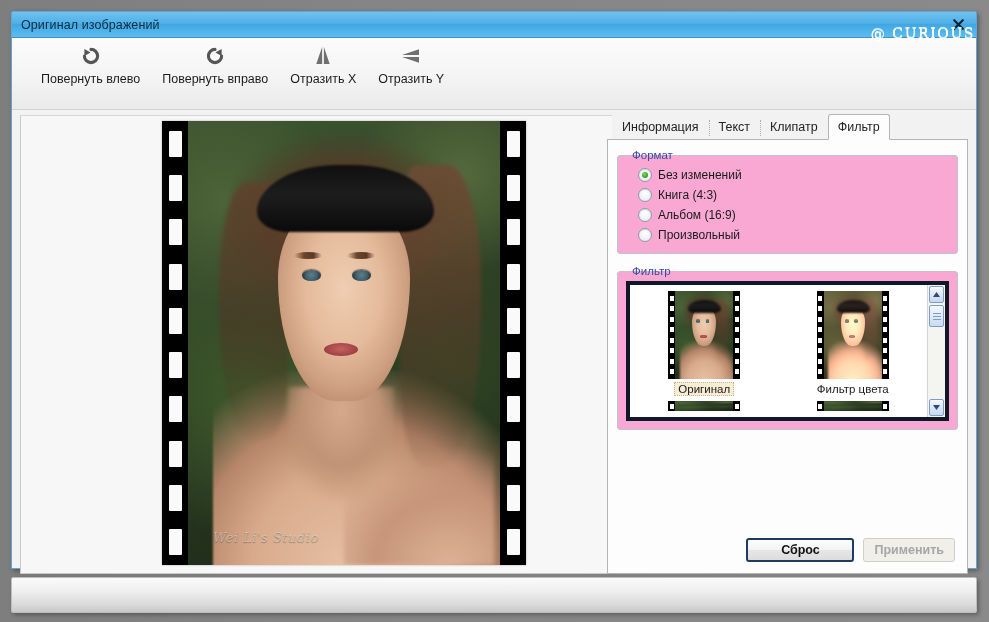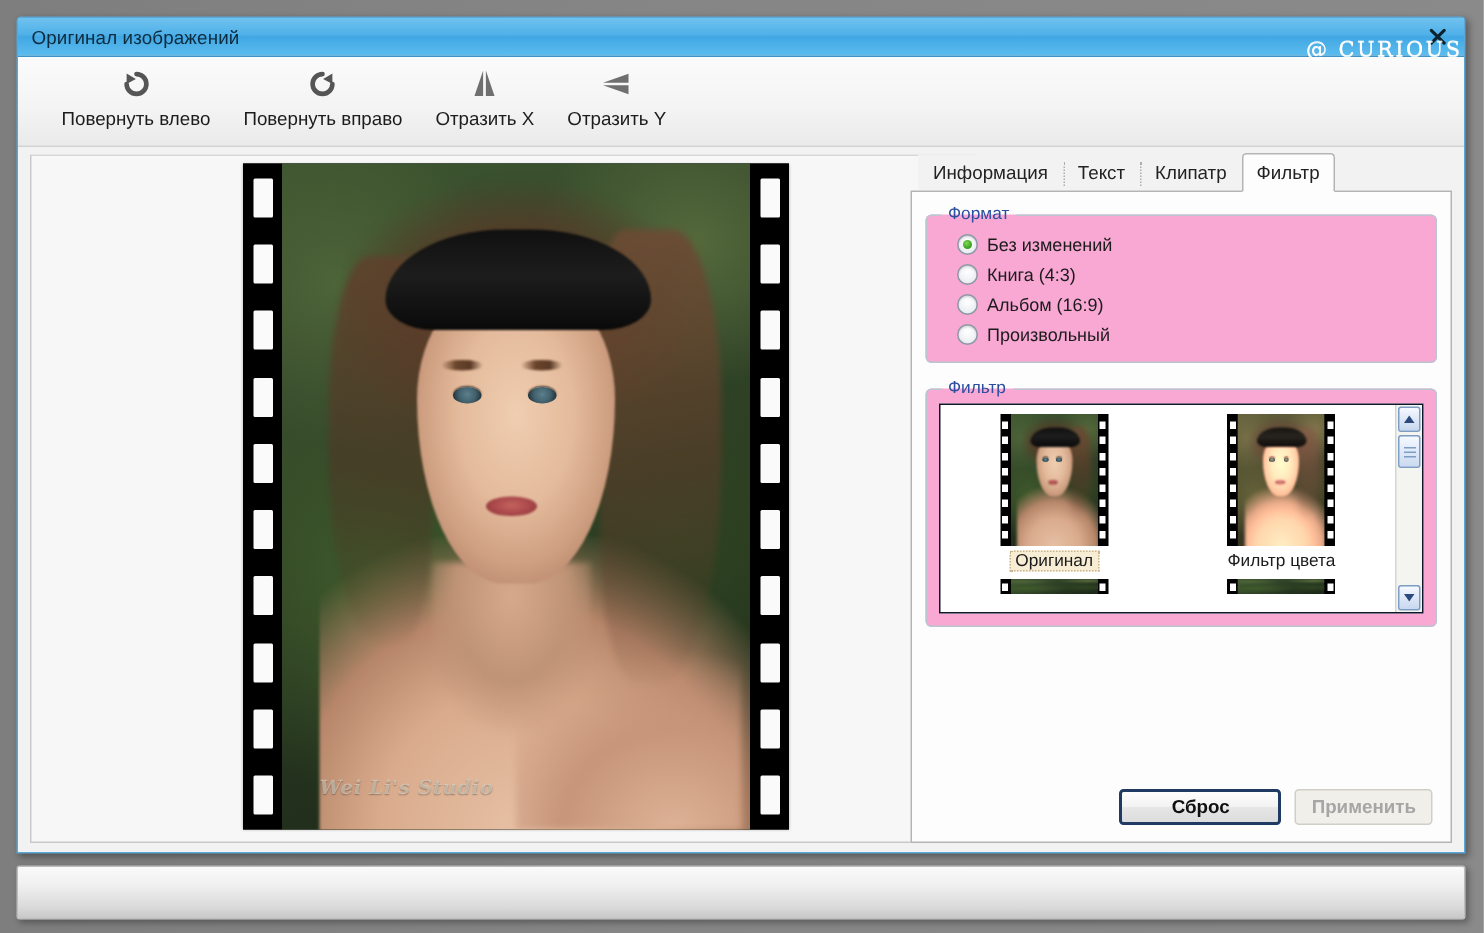--- a/index.html
+++ b/index.html
@@ -43,21 +43,21 @@
     right: 8px; top: 3px;
     width: 19px; height: 19px;
     display: flex; align-items: center; justify-content: center;
     cursor: pointer;
   }
   .close-btn svg { display: block; }
 
   
   .toolbar {
     position: relative;
-    height: 60px;
+    height: 72px;
     background: linear-gradient(to bottom, #fbfbfb 0%, #f4f4f4 55%, #eaeaea 100%);
     border-bottom: 1px solid #d2d2d2;
     display: flex;
     align-items: flex-start;
     padding-left: 18px;
     box-sizing: border-box;
   }
   .tool-btn {
     display: flex;
     flex-direction: column;
@@ -231,21 +231,20 @@
   .ph-wm {
     position: absolute;
     left: 8%; bottom: 4.5%;
     font-family: "DejaVu Serif", serif;
     font-style: italic;
     font-size: 13px;
     color: rgba(222,222,210,0.55);
     letter-spacing: 0.5px;
     text-shadow: 0 1px 1px rgba(0,0,0,0.3);
     white-space: nowrap;
-    font-weight: bold;
   }
 
   
   .side-panel {
     position: absolute;
     right: 8px; top: 5px;
     width: 361px; height: 459px;
   }
   .tabs {
     display: flex;
@@ -333,21 +332,21 @@
     margin-left: 6px;
     white-space: nowrap;
   }
 
   
   .filter-group { padding-bottom: 7px; }
   .filter-list {
     position: relative;
     height: 140px;
     background: #ffffff;
-    border: 1px solid #0f172a;
+    border: 4px solid #0f172a;
     box-sizing: border-box;
     overflow: hidden;
     text-align: center;
   }
   .filter-scrollport {
     position: absolute;
     left: 0; top: 0; right: 18px; bottom: 0;
     overflow: hidden;
   }
   .thumb-grid {

